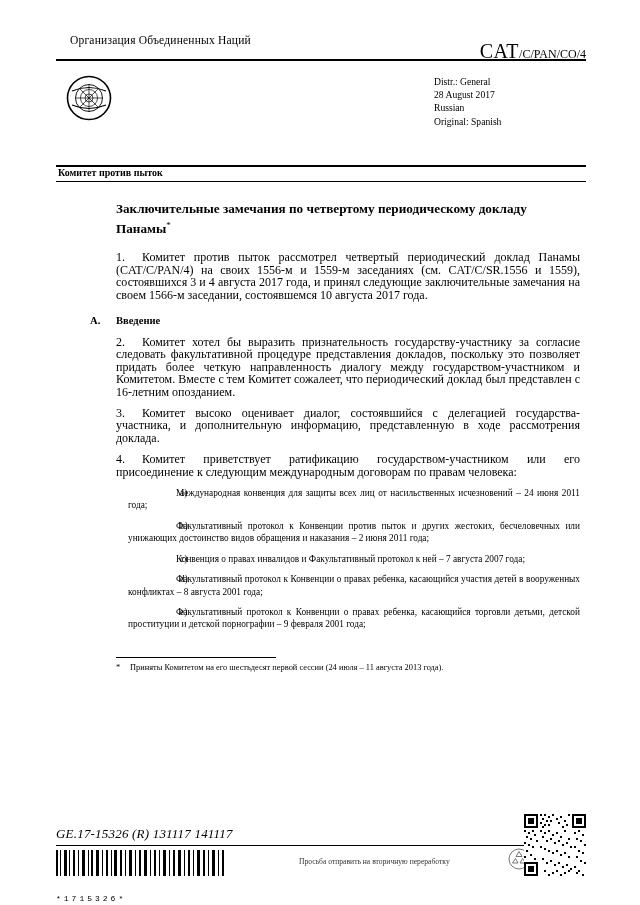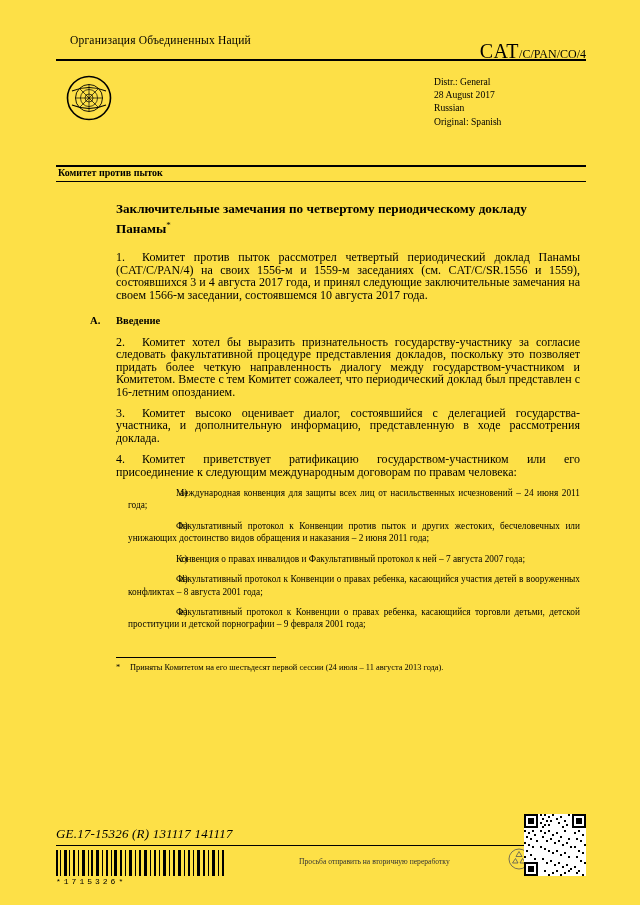--- a/index.html
+++ b/index.html
@@ -7,21 +7,21 @@
     padding: 0;
     background: #b0b0b0;
   }
   body {
     font-family: "Liberation Serif", serif;
   }
   .page {
     position: relative;
     width: 640px;
     height: 905px;
-    background: #fde047;
+    background: #ffffff;
     overflow: hidden;
   }
   .sheet {
     position: absolute;
     left: 56px;
     top: 28px;
     width: 530px;
     height: 840px;
   }
 
@@ -181,21 +181,21 @@
     border-top: 1.5px solid #000;
     margin-top: 3px;
   }
   .barcode {
     margin-top: 4px;
   }
   .barcode svg { display: block; }
   .barcode-num {
     font-size: 8px;
     letter-spacing: 3px;
-    margin-top: 1px;
+    margin-top: 18px;
     font-family: "Liberation Mono", monospace;
   }
   .recycle {
     position: absolute;
     left: 243px;
     top: 31px;
     font-size: 7.6px;
     color: #333;
     white-space: nowrap;
   }

